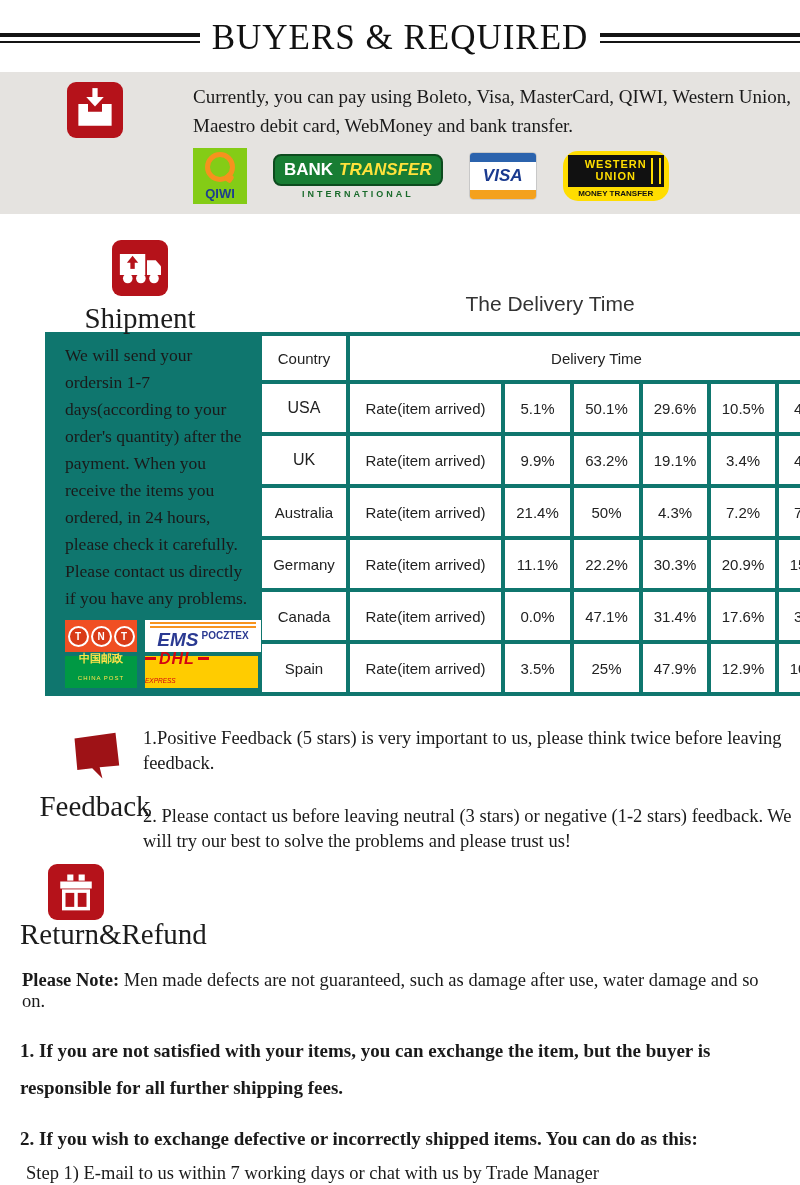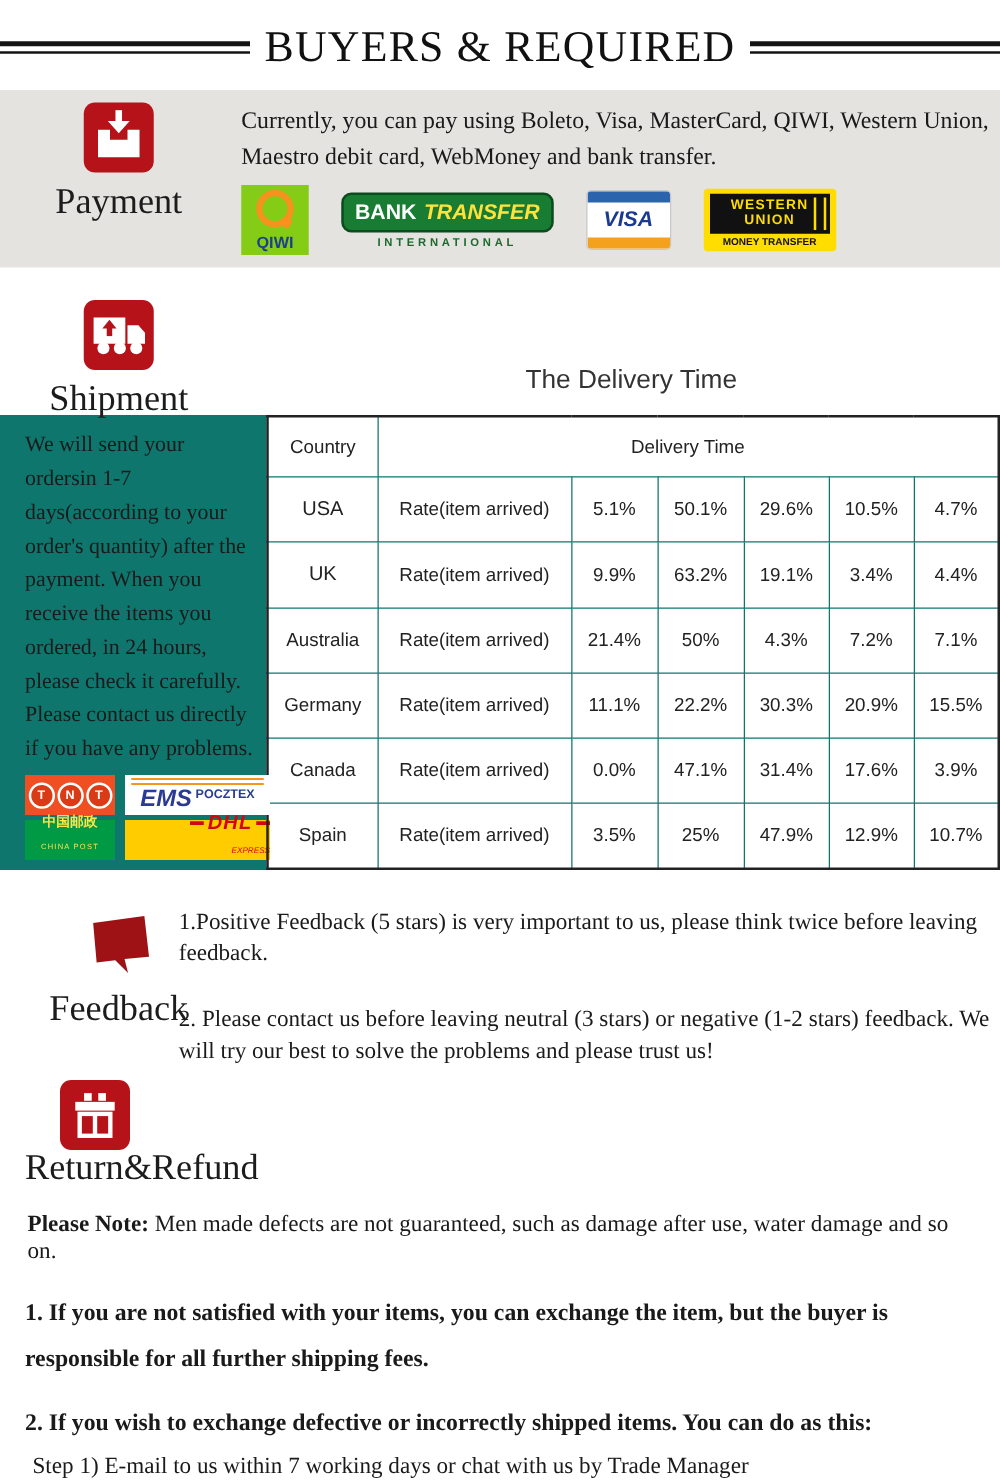--- a/index.html
+++ b/index.html
@@ -26,51 +26,51 @@
   .qiwi-name{color:#1d3f8f;font-family:"Liberation Sans",sans-serif;font-weight:bold;font-size:13px;margin-top:4px;}
   .bt-wrap{text-align:center;}
   .bt-pill{background:#187d33;border:2px solid #0d4b1e;border-radius:8px;padding:4px 9px;display:flex;gap:6px;align-items:baseline;}
   .bt-bank{color:#fff;font-family:"Liberation Sans",sans-serif;font-weight:bold;font-size:17px;}
   .bt-transfer{color:#ffe23c;font-style:italic;font-weight:bold;font-family:"Liberation Sans",sans-serif;font-size:17px;}
   .bt-sub{color:#1a6b2c;font-size:9px;letter-spacing:3px;font-family:"Liberation Sans",sans-serif;font-weight:bold;margin-top:3px;}
   .visa-card{width:66px;height:46px;background:#fff;border:1px solid #c8c8c8;border-radius:4px;display:flex;flex-direction:column;overflow:hidden;}
   .visa-top{height:9px;background:#2b63ad;}
   .visa-mid{flex:1;display:flex;align-items:center;justify-content:center;color:#1a3a8f;font-style:italic;font-weight:bold;font-family:"Liberation Sans",sans-serif;font-size:17px;}
   .visa-bot{height:9px;background:#f4a11d;}
-  .wu-card{width:106px;height:50px;background:#ffdd00;border-radius:3px;padding:4px 5px 3px;box-sizing:border-box;display:flex;flex-direction:column;}
+  .wu-card{width:106px;height:50px;background:#ffdd00;border-radius:15px;padding:4px 5px 3px;box-sizing:border-box;display:flex;flex-direction:column;}
   .wu-black{background:#111;flex:1;position:relative;display:flex;align-items:center;justify-content:center;}
   .wu-lines{color:#ffdd00;font-family:"Liberation Sans",sans-serif;font-weight:bold;font-size:11px;line-height:1.05;text-align:center;letter-spacing:1px;}
   .wu-bars{position:absolute;right:3px;top:3px;bottom:3px;width:6px;border-left:2px solid #ffdd00;border-right:2px solid #ffdd00;}
   .wu-sub{color:#111;font-family:"Liberation Sans",sans-serif;font-weight:bold;font-size:8px;text-align:center;margin-top:2px;}
 
   
-  .sec-ship{position:relative;margin-top:16px;}
+  .sec-ship{position:relative;margin-top:16px;padding-left:45px;}
   .ship-head{position:relative;height:102px;}
   .ship-title{position:absolute;left:212px;width:586px;text-align:center;top:62px;font-family:"Liberation Sans",sans-serif;font-size:21px;color:#333;}
   .ship-body{display:flex;align-items:stretch;}
   .ship-note{width:213px;box-sizing:border-box;background:#0f766e;padding:10px 6px 8px 20px;font-size:17.5px;line-height:27px;}
   .carriers{display:grid;grid-template-columns:72px 116px;gap:4px 8px;margin-top:8px;}
   .carrier{height:32px;box-sizing:border-box;}
   .tnt{background:#f04f23;display:flex;align-items:center;justify-content:center;gap:2px;}
   .tnt-c{width:17px;height:17px;border:2px solid #fff;background:#d93b17;border-radius:50%;color:#fff;font-family:"Liberation Sans",sans-serif;font-weight:bold;font-size:10px;display:flex;align-items:center;justify-content:center;}
   .ems{background:#fff;position:relative;display:flex;align-items:flex-end;justify-content:center;gap:3px;padding-bottom:3px;}
   .ems::before{content:"";position:absolute;top:2px;left:5px;right:5px;height:8px;background:repeating-linear-gradient(#f7941d 0 2px,transparent 2px 4px);}
   .ems-word{color:#2b3a92;font-family:Liberation Sans, sans-serif;font-weight:bold;font-style:italic;font-size:19px;line-height:1;position:relative;}
   .ems-sub{color:#2b3a92;font-weight:bold;font-size:10px;font-family:"Liberation Sans",sans-serif;position:relative;}
   .cnpost{background:#009944;display:flex;flex-direction:column;align-items:center;justify-content:center;color:#ffe34a;font-family:"Liberation Sans",sans-serif;}
   .cn-cn{font-size:11px;font-weight:bold;line-height:1.1;}
   .cn-en{font-size:6px;letter-spacing:1px;}
-  .dhl{background:#ffcc00;display:flex;flex-direction:column;align-items:flex-end;justify-content:center;}
+  .dhl{background:#ffcc00;display:flex;flex-direction:column;align-items:flex-start;justify-content:center;}
   .dhl-row{display:flex;align-items:center;gap:3px;}
   .dhl-dash{width:11px;height:3px;background:#d40511;}
   .dhl-name{color:#d40511;font-family:"Liberation Sans",sans-serif;font-weight:bold;font-style:italic;font-size:16px;line-height:1;letter-spacing:1px;}
   .dhl-sub{color:#d40511;font-size:6.5px;font-style:italic;font-family:"Liberation Sans",sans-serif;}
 
   .dtable{border-collapse:collapse;border:2px solid #222;width:586px;table-layout:fixed;font-family:"Liberation Sans",sans-serif;color:#222;}
-  .dtable td{border:1px solid #0f766e;text-align:center;font-size:15px;padding:0;}
+  .dtable td{border:4px solid #0f766e;text-align:center;font-size:15px;padding:0;}
   .dtable tr.h1{height:28px;}
   .dtable tr.h2{height:64px;}
   .dtable tr.dr{height:30px;}
   .wd-cell{text-align:left !important;padding:2px 2px 2px 6px !important;font-size:13.5px !important;line-height:19px;}
   .country-cell{font-size:16px !important;}
 
   
   .sec-fb{position:relative;margin-top:24px;height:126px;}
   .fb-texts{position:absolute;left:143px;top:6px;width:652px;font-size:18.5px;line-height:1.35;}
   .fb-p2{margin-top:28px;}
@@ -99,21 +99,20 @@
 
   <div class="sec-pay">
     <div class="icon-col">
       <span class="red-sq">
         <svg viewBox="0 0 64 64" width="56" height="56">
           <rect x="29" y="7" width="6" height="11" fill="#fff"></rect>
           <polygon points="22,17 42,17 32,28" fill="#fff"></polygon>
           <path d="M13 25 h11 v9 h16 v-9 h11 v25 h-38 z" fill="#fff"></path>
         </svg>
       </span>
-      <div class="sec-label">Payment</div>
     </div>
     <div class="pay-desc">Currently, you can pay using Boleto, Visa, MasterCard, QIWI, Western Union, Maestro  debit card, WebMoney and bank transfer.</div>
     <div class="pay-logos">
       <div class="qiwi-card">
         <div class="qiwi-q"></div>
         <div class="qiwi-name">QIWI</div>
       </div>
       <div class="bt-wrap">
         <div class="bt-pill">
           <span class="bt-bank">BANK</span>

